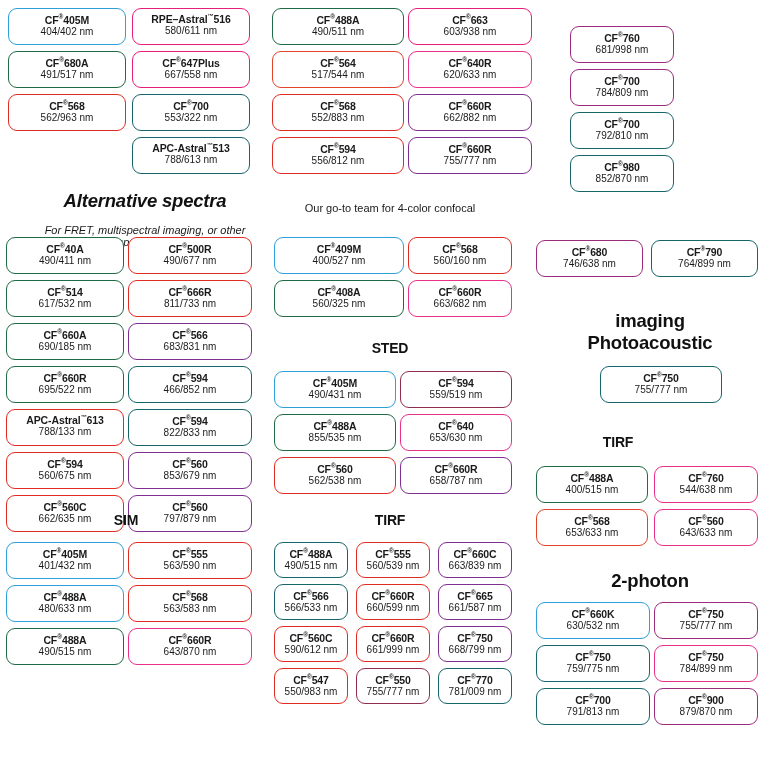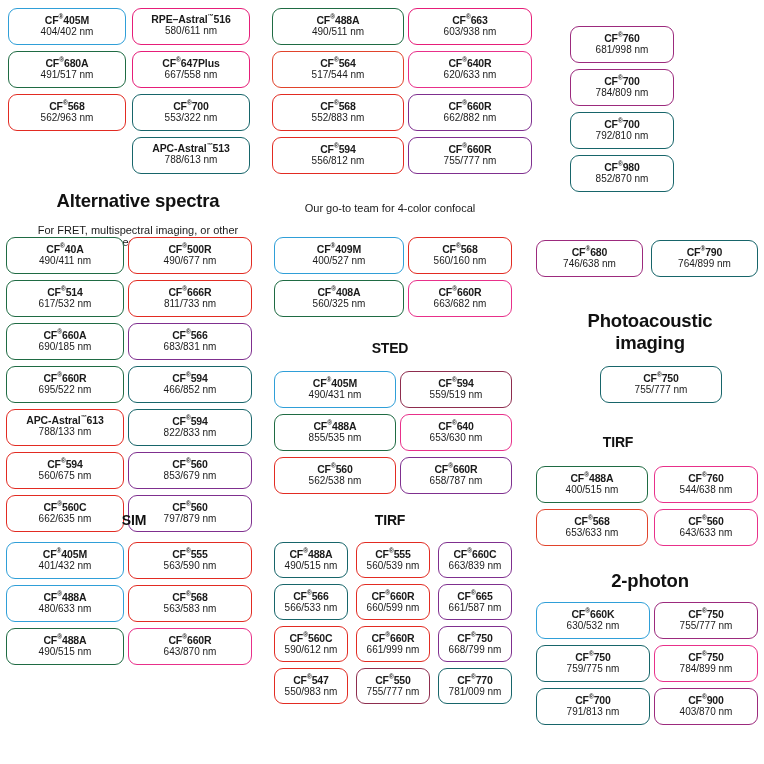--- a/index.html
+++ b/index.html
@@ -172,21 +172,21 @@
     <div class="pill h38 c-teal">
       <div class="name">CF<span class="reg">®</span>700</div>
       <div class="spec">792/810 nm</div>
     </div>
     <div class="pill h38 c-teal">
       <div class="name">CF<span class="reg">®</span>980</div>
       <div class="spec">852/870 nm</div>
     </div>
   </div>
 
-<div class="block" style="left:12px; top:190px; width:252px;">
+<div class="block" style="left:19px; top:190px; width:252px;font-style:italic;">
   <div class="sec-title big">Alternative spectra</div>
   <div class="sec-sub">For FRET, multispectral imaging, or other specialized</div>
 </div>
 <div class="block col" style="left:6px; top:237px; width:118px;">
     <div class="pill h38 c-green">
       <div class="name">CF<span class="reg">®</span>40A</div>
       <div class="spec">490/411 nm</div>
     </div>
     <div class="pill h38 c-green">
       <div class="name">CF<span class="reg">®</span>514</div>
@@ -237,21 +237,21 @@
     <div class="pill h38 c-purple">
       <div class="name">CF<span class="reg">®</span>560</div>
       <div class="spec">853/679 nm</div>
     </div>
     <div class="pill h38 c-purple">
       <div class="name">CF<span class="reg">®</span>560</div>
       <div class="spec">797/879 nm</div>
     </div>
   </div>
 
-<div class="block" style="left:8px; top:512px; width:252px;">
+<div class="block" style="left:0; top:512px; width:252px;">
   <div class="sec-title">SIM</div>
 </div>
 <div class="block col" style="left:6px; top:542px; width:118px;">
     <div class="pill h38 c-blue">
       <div class="name">CF<span class="reg">®</span>405M</div>
       <div class="spec">401/432 nm</div>
     </div>
     <div class="pill h38 c-blue">
       <div class="name">CF<span class="reg">®</span>488A</div>
       <div class="spec">480/633 nm</div>
@@ -391,22 +391,22 @@
       <div class="name">CF<span class="reg">®</span>680</div>
       <div class="spec">746/638 nm</div>
     </div>
     <div class="pill h38 c-teal">
       <div class="name">CF<span class="reg">®</span>790</div>
       <div class="spec">764/899 nm</div>
     </div>
   </div>
 
 <div class="block" style="left:540px; top:310px; width:220px;">
+  <div class="sec-title big">imaging</div>
   <div class="sec-title big">Photoacoustic</div>
-  <div class="sec-title big">imaging</div>
 </div>
 <div class="block col" style="left:600px;top:366px; width:122px;">
     <div class="pill h38 c-teal">
       <div class="name">CF<span class="reg">®</span>750</div>
       <div class="spec">755/777 nm</div>
     </div>
   </div>
 
 <div class="block" style="left:508px; top:434px; width:220px;">
   <div class="sec-title">TIRF</div>
@@ -453,15 +453,15 @@
     <div class="pill h38 c-plum">
       <div class="name">CF<span class="reg">®</span>750</div>
       <div class="spec">755/777 nm</div>
     </div>
     <div class="pill h38 c-pink">
       <div class="name">CF<span class="reg">®</span>750</div>
       <div class="spec">784/899 nm</div>
     </div>
     <div class="pill h38 c-plum">
       <div class="name">CF<span class="reg">®</span>900</div>
-      <div class="spec">403/870 nm</div>
+      <div class="spec">879/870 nm</div>
     </div>
   </div>
 
 </body></html>

